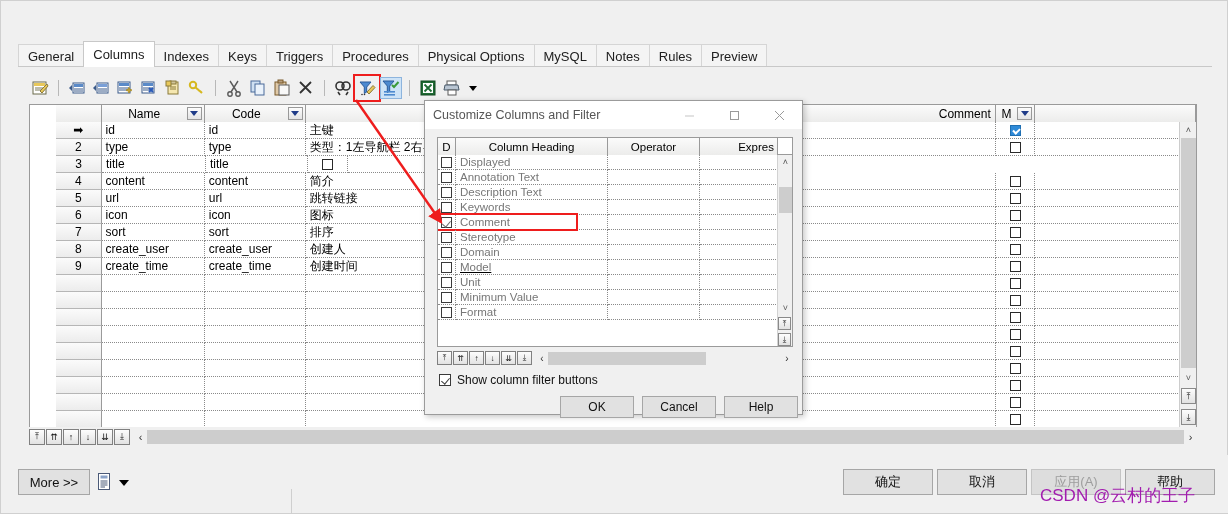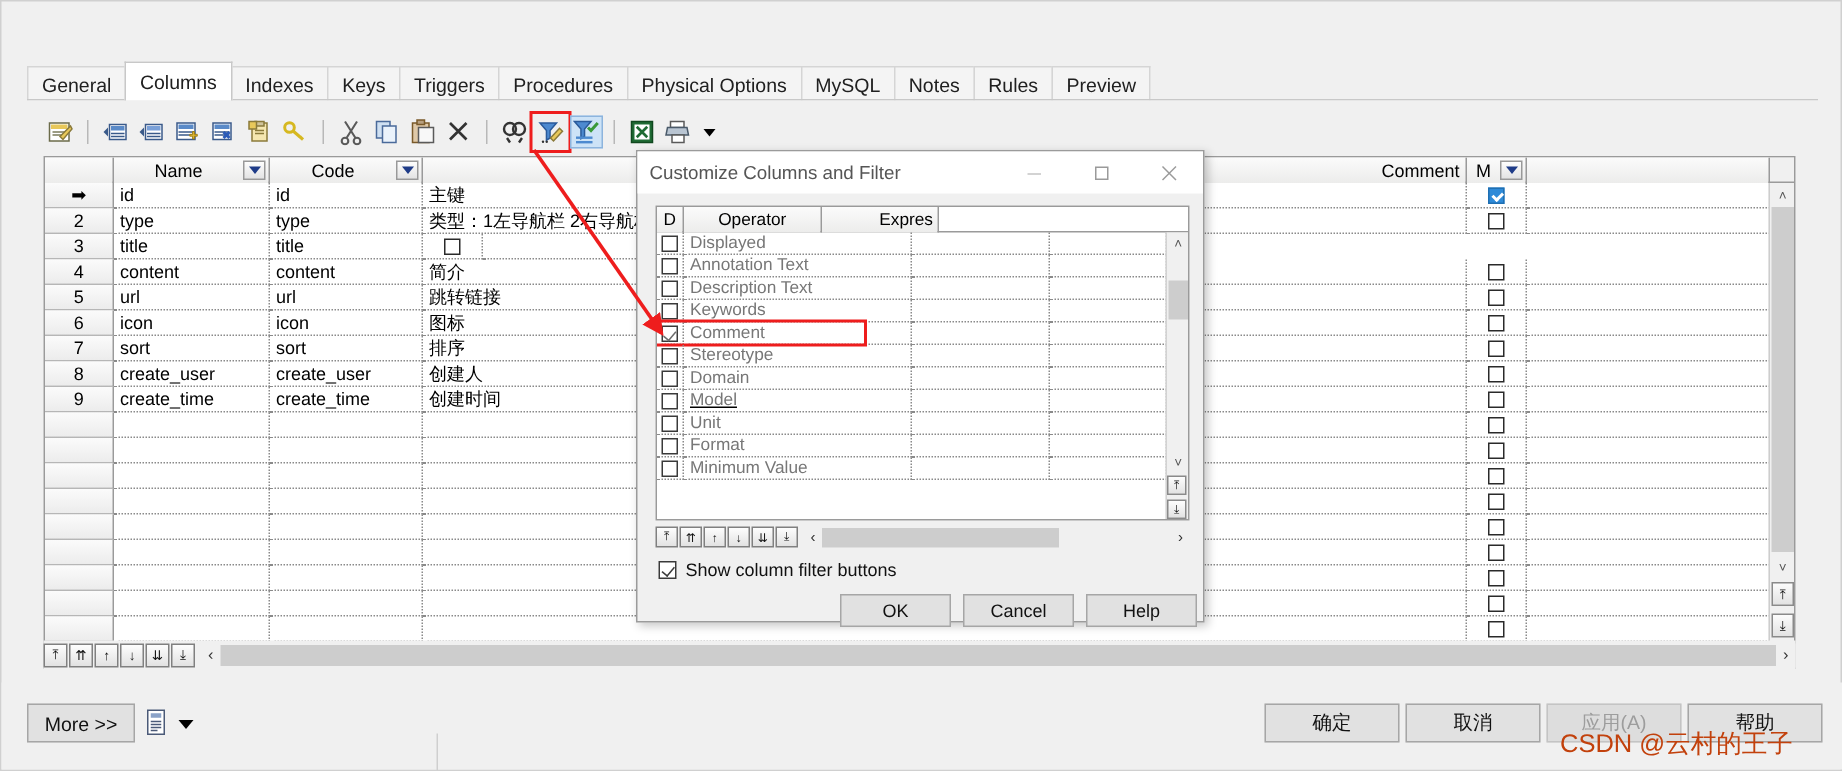--- a/index.html
+++ b/index.html
@@ -89,20 +89,21 @@
   }
   .redbox {
     position: absolute; border: 2px solid #ee1d1d; pointer-events: none;
   }
 
   
   .grid-wrap {
     position: absolute; left: 28px; top: 103px; width: 1168px; height: 342px;
     background: #ffffff; border: 1px solid #9a9a9a;
     overflow: hidden;
+    padding-left: 26px;
   }
   .grid-head {
     display: flex; height: 17px; background: #f0f0f0;
     border-bottom: 1px solid #9a9a9a;
   }
   .gh {
     border-right: 1px solid #9a9a9a; height: 17px;
     font-size: 12px; color: #000; display: flex; align-items: center; justify-content: center;
     background: linear-gradient(#fbfbfb,#ececeb);
     position: relative;
@@ -186,21 +187,21 @@
   #more-btn { position: absolute; left: 17px; top: 14px; width: 72px; height: 26px; }
   .report-icon { position: absolute; left: 96px; top: 17px; width: 16px; height: 19px; }
   .report-caret { position: absolute; left: 118px; top: 25px;
     width: 0; height: 0; border-left: 5px solid transparent; border-right: 5px solid transparent; border-top: 6px solid #000;}
   #ok-btn { position: absolute; left: 842px; top: 14px; width: 90px; height: 26px; }
   #cancel-btn { position: absolute; left: 936px; top: 14px; width: 90px; height: 26px; }
   #apply-btn { position: absolute; left: 1030px; top: 14px; width: 90px; height: 26px; }
   #help-btn { position: absolute; left: 1124px; top: 14px; width: 90px; height: 26px; }
   .watermark {
     position: absolute; left: 1040px; top: 484px;
-    font-size: 17px; color: #c2410c; white-space: nowrap;
+    font-size: 17px; color: #a21caf; white-space: nowrap;
   }
   .divider-vert {
     position: absolute; left: 291px; top: 489px; width: 1px; height: 25px; background: #cfcfcf;
   }
 
   
   .dialog {
     position: absolute; left: 424px; top: 100px; width: 379px; height: 315px;
     background: #f0f0f0; border: 1px solid #9b9b9b;
     box-shadow: 2px 2px 6px rgba(0,0,0,.22);
@@ -722,20 +723,21 @@
             <line x1="1" y1="1" x2="10" y2="10" stroke="#9a9a9a"></line>
             <line x1="10" y1="1" x2="1" y2="10" stroke="#9a9a9a"></line>
           </svg>
       </div>
     </div>
   </div>
 
   <div class="dlg-list">
     <div class="dl-head" id="dl-head">
         <div class="dl-h" style="width: 18px;">D</div>
+        <div class="dl-h" style="width: 152px;">Column Heading</div>
         <div class="dl-h" style="width: 92px;">Operator</div>
         <div class="dl-h" style="width: 78px; justify-content: flex-end; padding-right: 3px;">Expres</div>
       </div>
     <div id="dl-body">
         <div class="dl-row" style="position: relative;">
           <div class="dl-c d" style="width: 18px;">
             <span class="dcb"></span>
           </div>
           <div class="dl-c" style="width: 152px;">Displayed</div>
           <div class="dl-c" style="width: 92px;"></div>
@@ -803,29 +805,29 @@
             <span class="dcb"></span>
           </div>
           <div class="dl-c" style="width: 152px;">Unit</div>
           <div class="dl-c" style="width: 92px;"></div>
           <div class="dl-c" style="width: 78px;"></div>
         </div>
         <div class="dl-row" style="position: relative;">
           <div class="dl-c d" style="width: 18px;">
             <span class="dcb"></span>
           </div>
+          <div class="dl-c" style="width: 152px;">Minimum Value</div>
+          <div class="dl-c" style="width: 92px;"></div>
+          <div class="dl-c" style="width: 78px;"></div>
+        </div>
+        <div class="dl-row" style="position: relative;">
+          <div class="dl-c d" style="width: 18px;">
+            <span class="dcb"></span>
+          </div>
           <div class="dl-c" style="width: 152px;">Format</div>
-          <div class="dl-c" style="width: 92px;"></div>
-          <div class="dl-c" style="width: 78px;"></div>
-        </div>
-        <div class="dl-row" style="position: relative;">
-          <div class="dl-c d" style="width: 18px;">
-            <span class="dcb"></span>
-          </div>
-          <div class="dl-c" style="width: 152px;">Minimum Value</div>
           <div class="dl-c" style="width: 92px;"></div>
           <div class="dl-c" style="width: 78px;"></div>
         </div>
       </div>
     <div class="dlg-vsb">
       <div class="dlg-vsb-arr">˄</div>
       <div class="dlg-vsb-thumb"></div>
       <div class="dlg-vsb-arr" style="position:absolute;top:146px;">˅</div>
       <div class="dlg-sidebtn" style="top:162px;">⤒</div>
       <div class="dlg-sidebtn" style="top:178px;">⤓</div>

